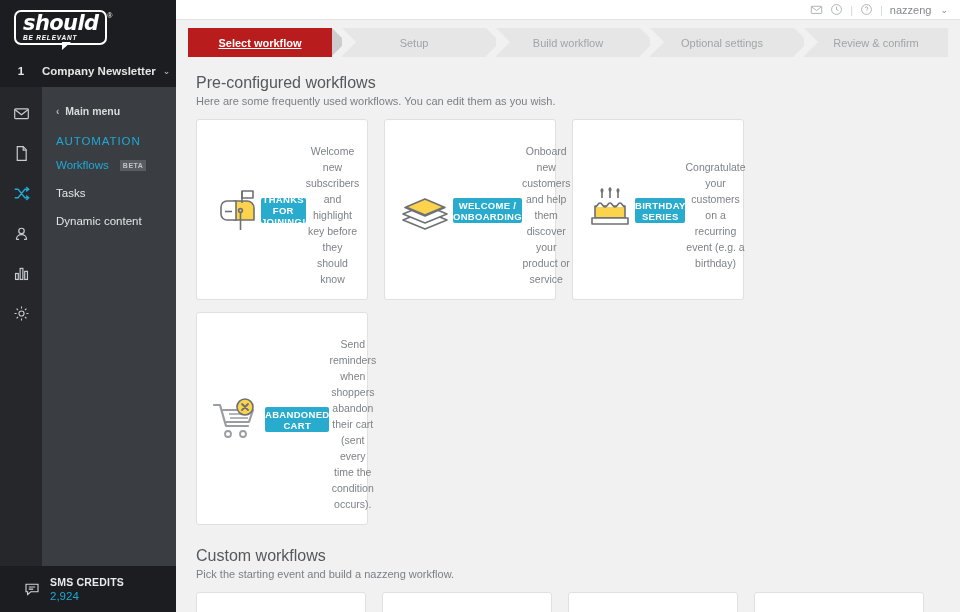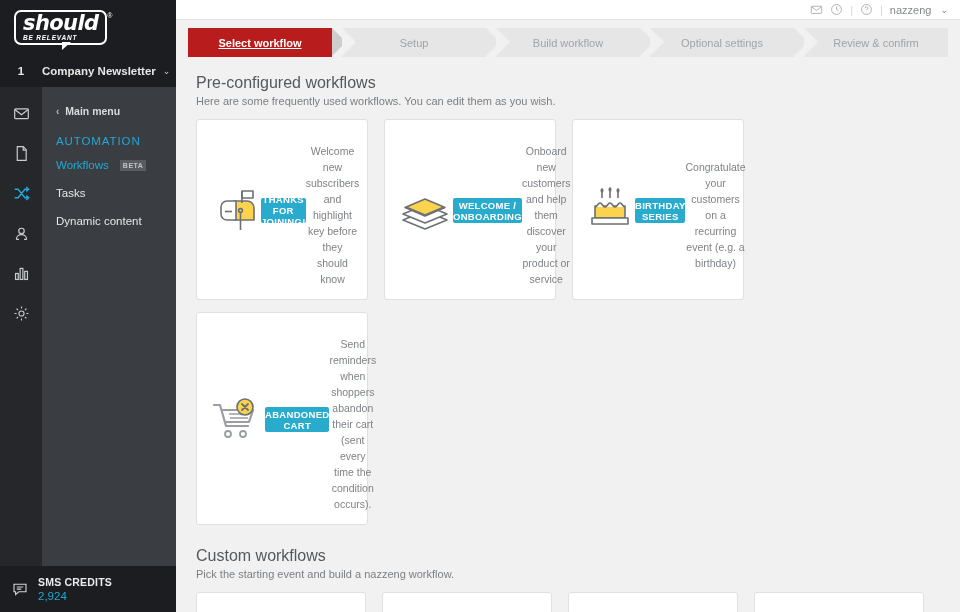--- a/index.html
+++ b/index.html
@@ -81,21 +81,21 @@
   .collapse-btn {
     position: absolute; right: 8px; bottom: 10px;
     width: 28px; height: 28px; border-radius: 50%;
     background: #4a4d51; color: #d6d8da;
     display: flex; align-items: center; justify-content: center;
     font-size: 12px;
   }
 
   .sms-bar {
     position: absolute; bottom: 0; left: 0; width: 192px; height: 46px;
-    background: #1b1d20; display: flex; align-items: center; padding-left: 12px; gap: 10px;
+    background: #1b1d20; display: flex; align-items: center; padding-left: 24px; gap: 10px;
   }
   .sms-ico { color: #d2d4d6; display: flex; align-items: center; }
   .sms-label { color: #e8eaec; font-size: 10.5px; font-weight: bold; letter-spacing: 0.2px; }
   .sms-val { color: #1fa9d6; font-size: 11.5px; margin-top: 2px; }
 
   
   .main { flex: 1; height: 612px; background: #f1f1f1; position: relative; overflow: hidden; }
 
   .topbar {
     height: 20px; background: #ffffff; border-bottom: 1px solid #e3e3e3;

